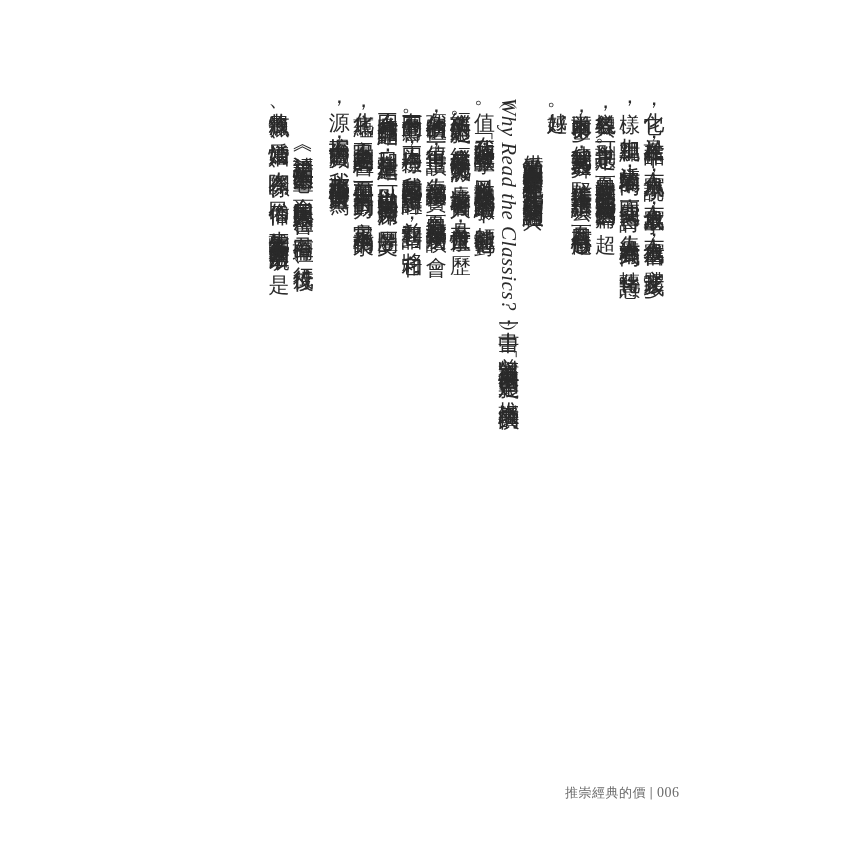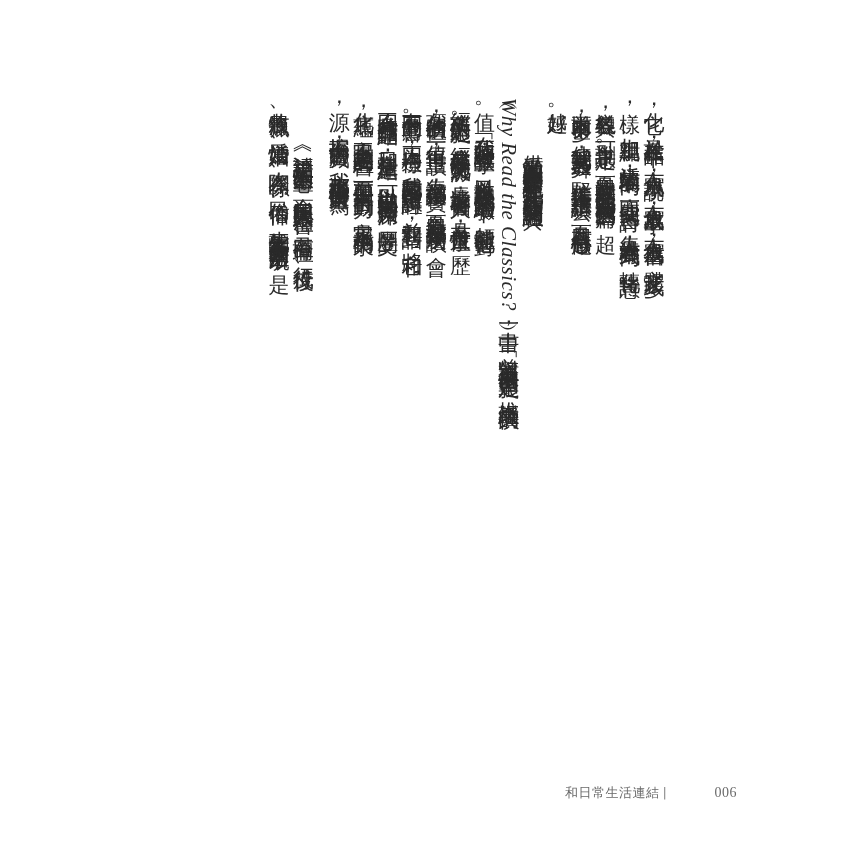--- a/index.html
+++ b/index.html
@@ -31,21 +31,21 @@
     position: absolute;
     left: 565px;
     top: 784px;
     font-family: "DejaVu Sans", "Liberation Sans", sans-serif;
     font-size: 13px;
     color: #6a6a6a;
     letter-spacing: 0.5px;
     white-space: nowrap;
   }
   .footer .sep { margin: 0 3px; color: #888; }
-  .footer .num { font-family: "Liberation Serif", serif; font-size: 14px; margin-left: 44px; }
+  .footer .num { font-family: "Liberation Serif", serif; font-size: 14px; }
 </style>
 </head>
 <body>
 
 <div class="page">
   <div class="body-text">
 
     <p>
       <span>化它，於是在作品中，有人寫成小說，有人寫成故事，有人寫成書信，文體形式多</span><br>
       <span>樣，加上視點、生活經驗的不同，即便寫同一首詩，每人連結方式不同，轉化詩意</span><br>
@@ -66,15 +66,15 @@
       <span>源，挖掘不盡的寶藏，我永遠都不擔心同學沒東西可寫。</span>
     </p>
 
     <p class="gap">
       <span style="padding-top:2em;display:inline-block;">《詩經》是周人的生活畫卷，全面反映周人政治社會、君臣倫理、征戍行役、</span><br>
       <span>農牧漁獵、愛情婚姻、人際關係、民俗信仰、生離死別等各方面的生活形貌，是</span>
     </p>
   </div>
 
   <div class="footer">
-    <span>和日常生活連結</span><span class="sep">|</span><span class="num">006</span>
+    <span>推崇經典的價</span><span class="sep">|</span><span class="num">006</span>
   </div>
 </div>
 
 </body></html>

